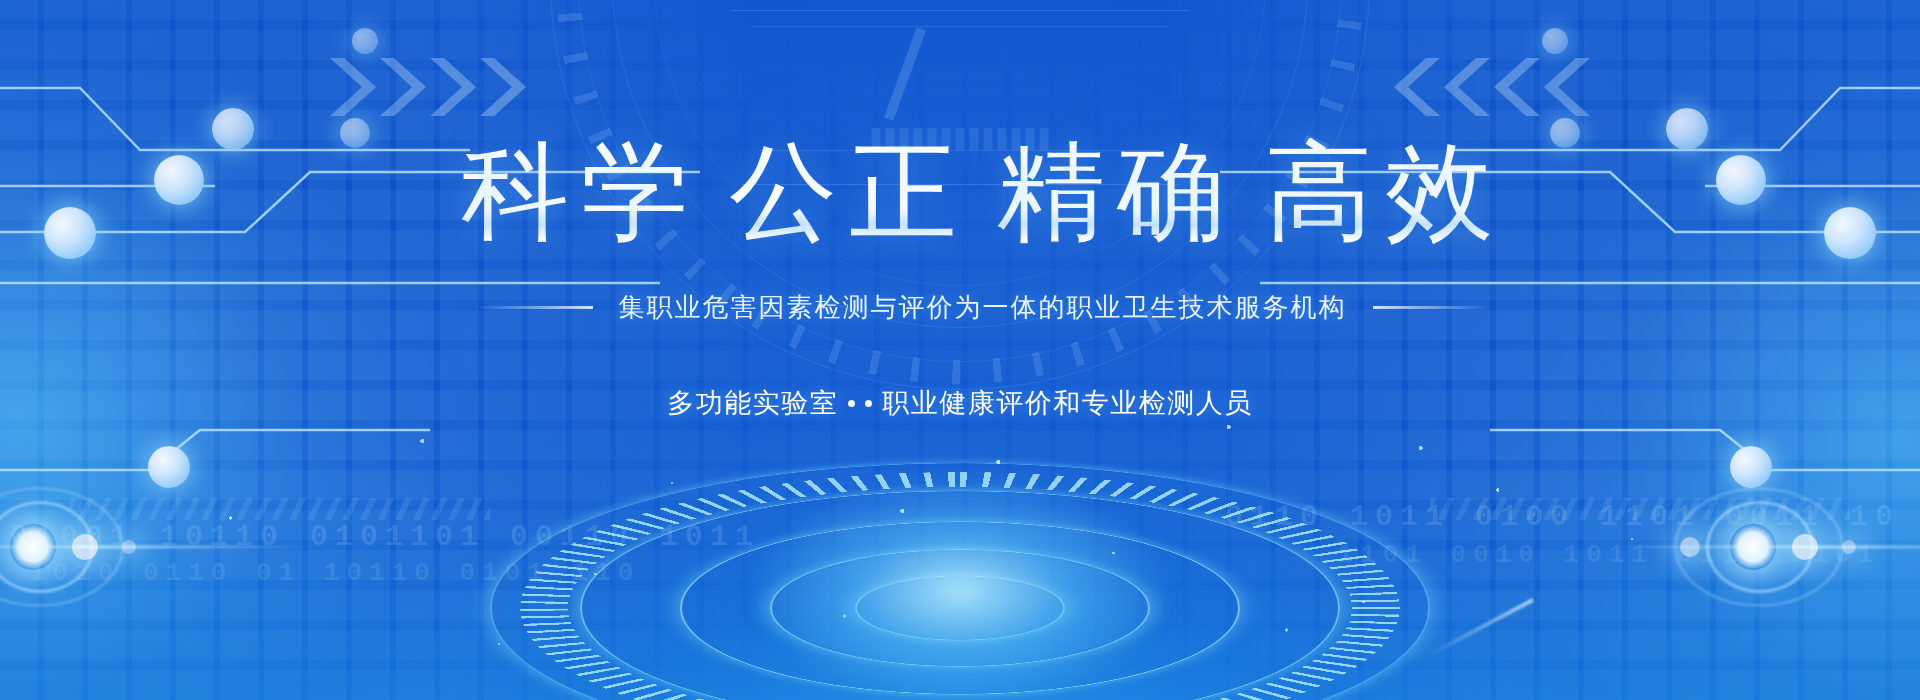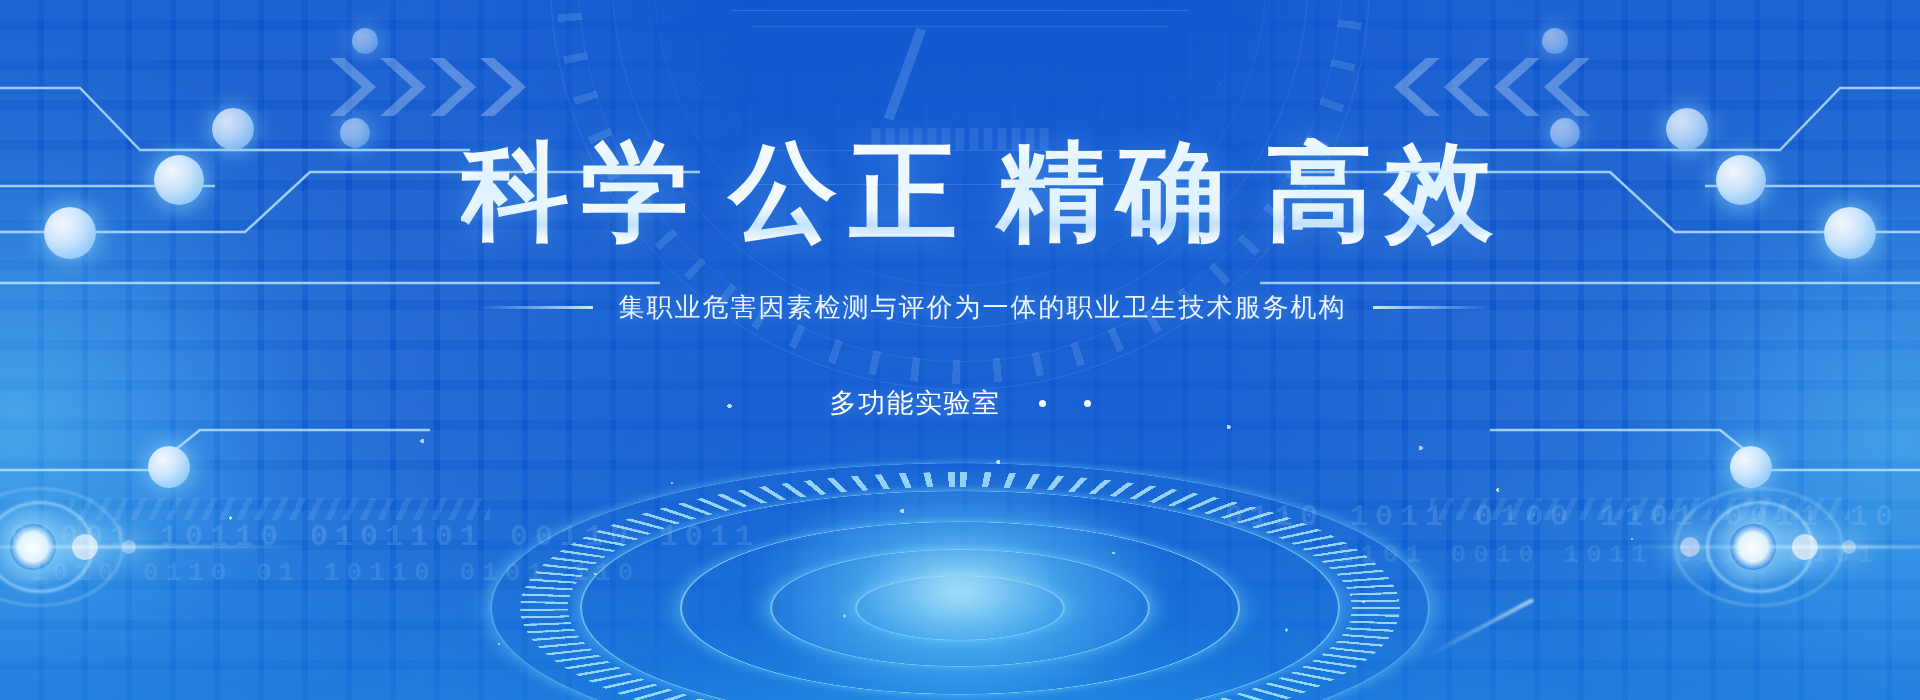--- a/index.html
+++ b/index.html
@@ -189,21 +189,21 @@
   .hexblock{
     position:absolute;opacity:.13;
     background:repeating-linear-gradient(115deg, rgba(200,235,255,.85) 0 6px, rgba(0,0,0,0) 6px 16px);
   }
 
   
   .content{position:absolute;inset:0;display:flex;flex-direction:column;align-items:center;}
 
   .headline{
     margin-top:138px;
-    font-size:108px;line-height:1;font-weight:700;
+    font-size:108px;line-height:1;font-weight:400;
     letter-spacing:12px;
     color:#ffffff;
     background:linear-gradient(180deg,#ffffff 0%,#ffffff 52%,#ffffff 66%,#cfe6ff 80%,#ffffff 94%);
     -webkit-background-clip:text;background-clip:text;
     -webkit-text-fill-color:transparent;
     text-shadow:0 0 28px rgba(120,200,255,.35);
     white-space:nowrap;
     margin-left:46px;
   }
   .headline .gap{display:inline-block;width:28px;}
@@ -216,21 +216,21 @@
   .rule.l{background:linear-gradient(90deg,rgba(200,230,255,0),rgba(215,238,255,.95));}
   .rule.r{background:linear-gradient(270deg,rgba(200,230,255,0),rgba(215,238,255,.95));}
   .subtitle{
     font-size:26px;letter-spacing:2px;color:#eaf5ff;font-weight:500;
     text-shadow:0 0 14px rgba(120,200,255,.45);
     white-space:nowrap;
   }
 
   .taglines{
     margin-top:60px;
-    display:flex;align-items:center;gap:38px;
+    display:flex;align-items:center;gap:10px;
     font-size:27px;letter-spacing:1.5px;color:#ffffff;font-weight:500;
     text-shadow:0 0 16px rgba(120,200,255,.5);
     white-space:nowrap;
   }
   .taglines .dot{
     display:inline-block;width:7px;height:7px;border-radius:50%;
     background:#ffffff;opacity:.95;
   }
 </style>
 </head>
@@ -369,16 +369,17 @@
     <div class="subrow">
       <div class="rule l"></div>
       <div class="subtitle">集职业危害因素检测与评价为一体的职业卫生技术服务机构</div>
       <div class="rule r"></div>
     </div>
 
     <div class="taglines">
       <span>多功能实验室</span>
       <span class="dot"></span>
       <span class="dot"></span>
+      <span>职业健康评价和专业检测人员</span>
     </div>
 
   </div>
 </div>
 
 </body></html>

